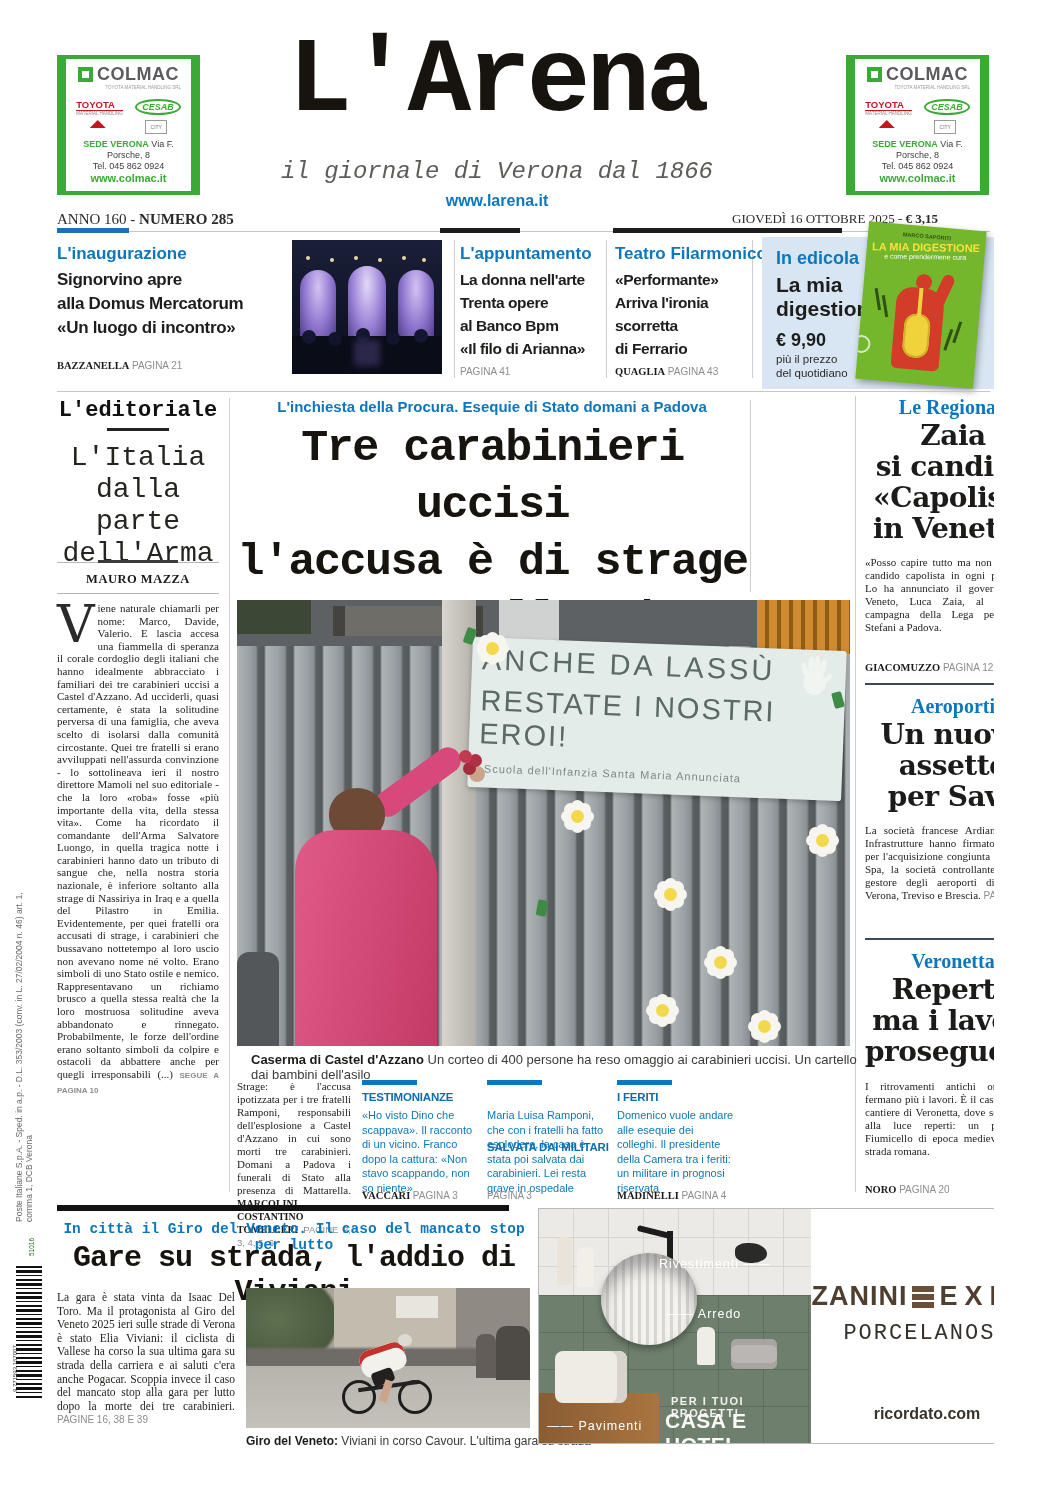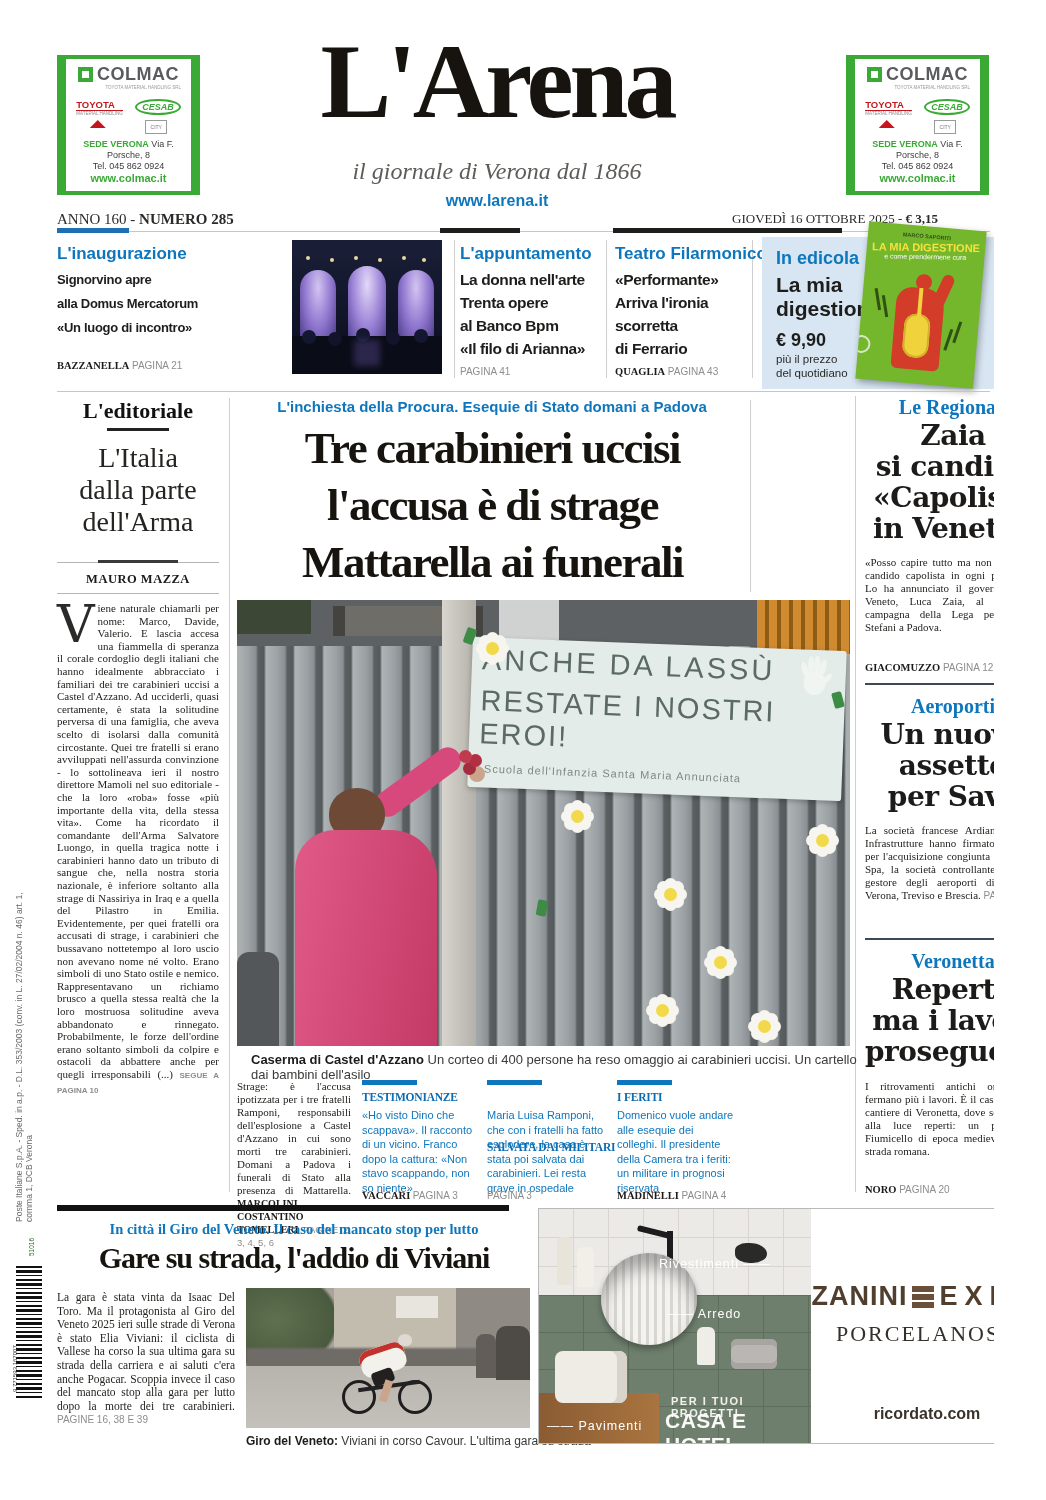--- a/index.html
+++ b/index.html
@@ -1,21 +1,21 @@
 <!DOCTYPE html>
 <html><head>
 <meta charset="utf-8">
 <style>
   *{margin:0;padding:0;box-sizing:border-box}
   html,body{background:#ffffff}
   .page{position:relative;width:994px;height:1500px;background:#fff;overflow:hidden;
         font-family:"Liberation Serif",serif;color:#1d1b19}
   .abs{position:absolute}
   .sans{font-family:"Liberation Sans",sans-serif}
-  .dser{font-family:Liberation Serif, serif}
+  .dser{font-family:Liberation Mono, monospace}
   .b{font-weight:bold}
   .blue{color:#0e76bc}
   .ctr{text-align:center}
   .just{text-align:justify}
   .prel{white-space:pre-line}
   .rule{position:absolute;height:1px;background:#c6c6c6}
   .vrule{position:absolute;width:1px;background:#cfcfcf}
   .seg{position:absolute;height:5px;background:#1d1d1b}
   .pg{color:#8d8d8d;font-family:"Liberation Sans",sans-serif}
   .by{font-weight:bold;font-family:"Liberation Serif",serif;color:#1d1b19}
@@ -46,21 +46,21 @@
   .ribbon{position:absolute;width:10px;height:16px;background:#3d8b44;border-radius:2px}
 
   .raildiv{position:absolute;width:176px;height:2px;background:#3c4a58}
   .rail-kick{position:absolute;width:176px;text-align:center;font-family:"Liberation Serif",serif;
              font-weight:bold;font-size:20px;color:#0e76bc}
   .rail-title{position:absolute;width:176px;text-align:center;font-family:"DejaVu Serif","Liberation Serif",serif;
               font-weight:bold;font-size:28px;line-height:31px;color:#1d1b19;white-space:pre-line;letter-spacing:-.5px}
   .rail-body{position:absolute;width:176px;text-align:justify;font-size:11px;line-height:13px;color:#262421}
 
   .lbl-bar{position:absolute;width:55px;height:5px;background:#0e76bc}
-  .strip-label{position:absolute;font-family:Liberation Serif, serif;font-weight:bold;
+  .strip-label{position:absolute;font-family:Liberation Sans, sans-serif;font-weight:bold;
                font-size:11.5px;color:#0c6cb0;white-space:nowrap;letter-spacing:-.2px}
   .strip-blue{position:absolute;font-family:"Liberation Sans",sans-serif;font-size:11px;
               line-height:14.5px;color:#0e76bc}
   .meta{position:absolute;font-size:10.5px}
   .meta .by{font-size:10.5px}
   .meta .pg{font-size:10px}
 
   .dropcap{float:left;font-family:"DejaVu Serif","Liberation Serif",serif;font-size:52px;line-height:40px;
            padding:2px 3px 0 0;color:#2a2a28}
   .segue{font-family:"Liberation Sans",sans-serif;font-size:8px;color:#8d8d8d;font-weight:bold}
@@ -136,21 +136,21 @@
     <span class="b">€ 3,15</span>
   </div>
 
   <div class="rule" style="left:57px;top:231px;width:933px"></div>
   <div class="seg" style="left:57px;top:228px;width:72px;background:#1f6fb4"></div>
   <div class="seg" style="left:440px;top:228px;width:80px"></div>
   <div class="seg" style="left:613px;top:228px;width:150px"></div>
   <div class="seg" style="left:762px;top:228px;width:80px"></div>
 
   <div class="abs sans b blue" style="left:57px;top:244px;font-size:17px">L'inaugurazione</div>
-  <div class="abs sans b prel" style="left:57px;top:268px;width:235px;font-size:13px;line-height:24px;letter-spacing:-.3px;color:#1d1d1b">Signorvino apre
+  <div class="abs sans b prel" style="left:57px;top:268px;width:235px;font-size:17px;line-height:24px;letter-spacing:-.3px;color:#1d1d1b">Signorvino apre
 alla Domus Mercatorum
 «Un luogo di incontro»</div>
   <div class="abs meta" style="left:57px;top:360px">
     <span class="by">BAZZANELLA</span>
     <span class="pg">PAGINA 21</span>
   </div>
 
   <div class="abs" style="left:292px;top:240px;width:150px;height:134px;overflow:hidden;background:linear-gradient(#1a1f38,#0b0d1c)">
     <div class="abs" style="left:8px;top:30px;width:36px;height:70px;border-radius:18px 18px 0 0;background:radial-gradient(ellipse at 50% 25%,#d3c4f2,#8d74cd 55%,#4a3a85)"></div>
     <div class="abs" style="left:56px;top:26px;width:38px;height:74px;border-radius:19px 19px 0 0;background:radial-gradient(ellipse at 50% 25%,#e3d8f8,#9a82d6 55%,#52418f)"></div>

